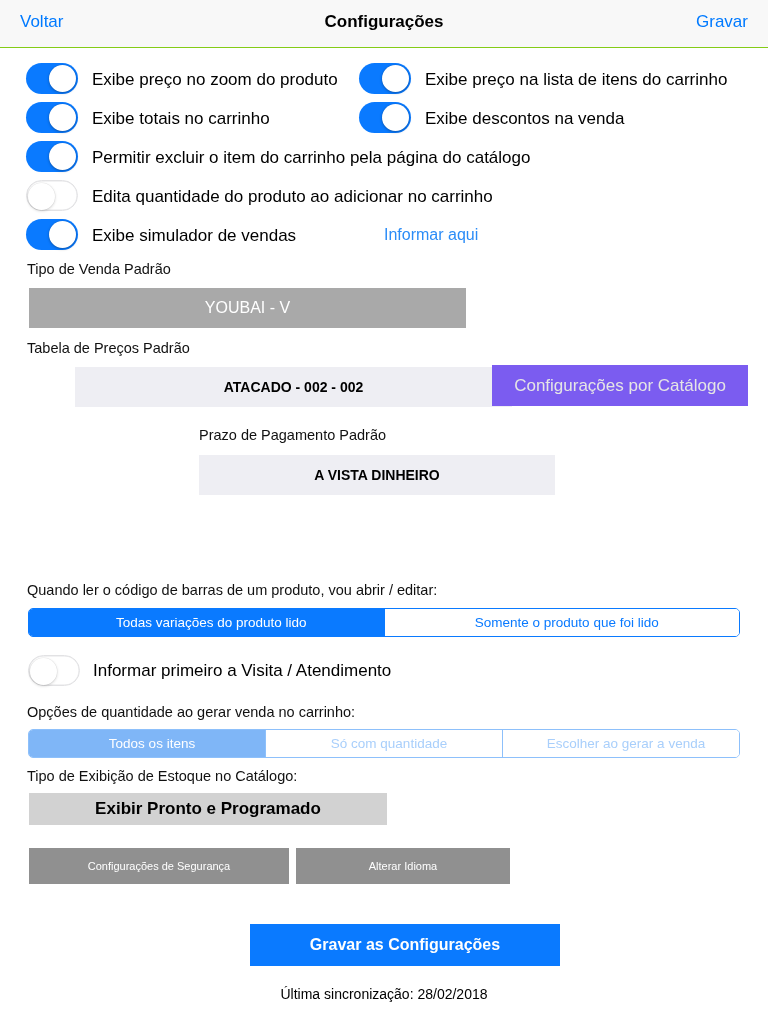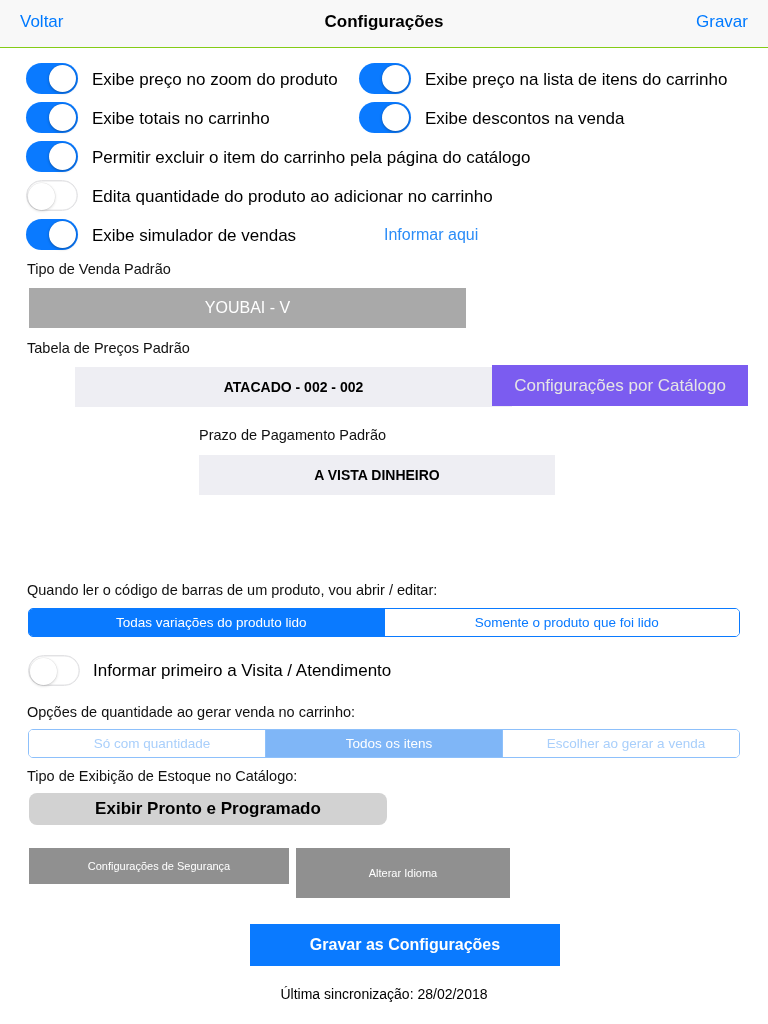--- a/index.html
+++ b/index.html
@@ -126,21 +126,20 @@
     background: #eeeef3;
     color: #000000;
     font-size: 14px;
     font-weight: bold;
   }
   .field.gray-light {
     background: #d2d2d2;
     color: #000000;
     font-size: 17px;
     font-weight: bold;
-    border-radius: 8px;
   }
   .field.purple {
     background: #7b5cf0;
     color: #e5e5e5;
     font-size: 17px;
   }
   .field.gray-btn {
     background: #909090;
     color: #ffffff;
     font-size: 11px;
@@ -265,26 +264,26 @@
   <div class="seg">Somente o produto que foi lido</div>
 </div>
 
 <div class="switch off" style="left:28px; top:655px;">
   <div class="knob"></div>
 </div>
 <div class="switch-label" style="left:93px; top:661px;">Informar primeiro a Visita / Atendimento</div>
 
 <div class="caption" style="left:27px; top:704px;">Opções de quantidade ao gerar venda no carrinho:</div>
 <div class="segmented faded" style="left:28px; top:729px; width:712px; height:29px;">
+  <div class="seg selected">Todos os itens</div>
   <div class="seg">Só com quantidade</div>
-  <div class="seg selected">Todos os itens</div>
   <div class="seg">Escolher ao gerar a venda</div>
 </div>
 
 <div class="caption" style="left:27px; top:768px;">Tipo de Exibição de Estoque no Catálogo:</div>
 <div class="field gray-light" style="left:29px; top:793px; width:358px; height:32px;">Exibir Pronto e Programado</div>
 
 <div class="field gray-btn" style="left:29px; top:848px; width:260px; height:36px;">Configurações de Segurança</div>
-<div class="field gray-btn" style="left:296px; top:848px; width:214px; height:50px;">Alterar Idioma</div>
+<div class="field gray-btn" style="left:296px; top:848px; width:214px; height:36px;">Alterar Idioma</div>
 
 <div class="field blue-btn" style="left:250px; top:924px; width:310px; height:42px;">Gravar as Configurações</div>
 
 <div class="sync-text" style="top:986px;">Última sincronização: 28/02/2018</div>
 
 </body></html>

